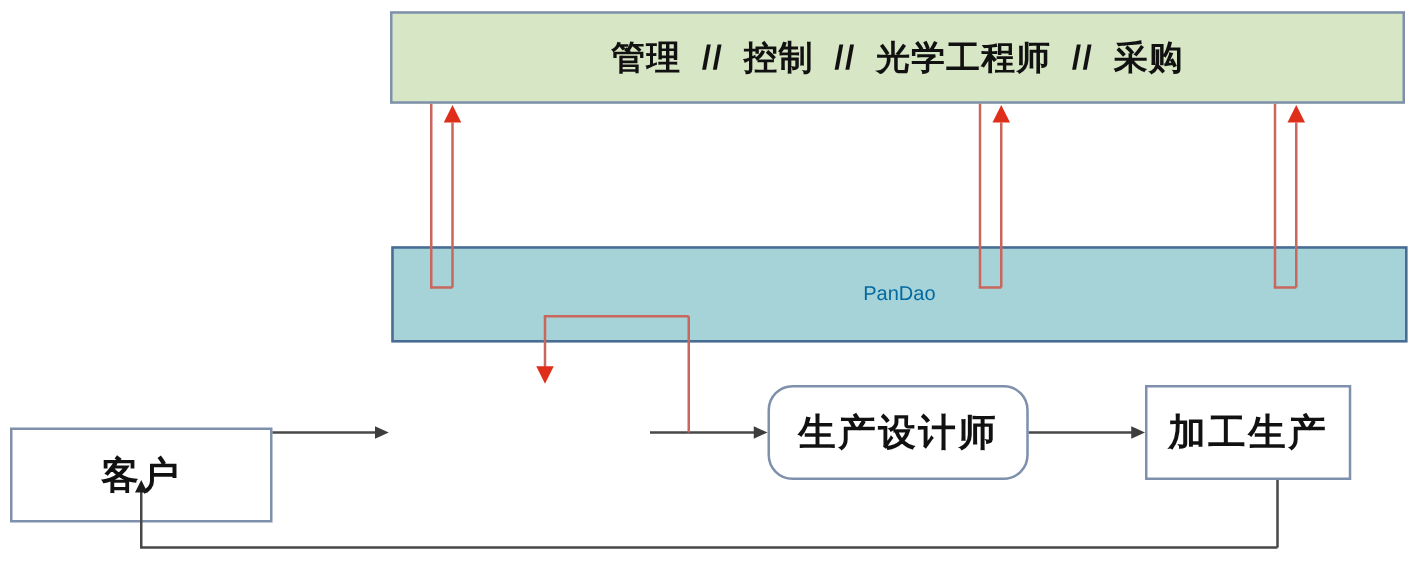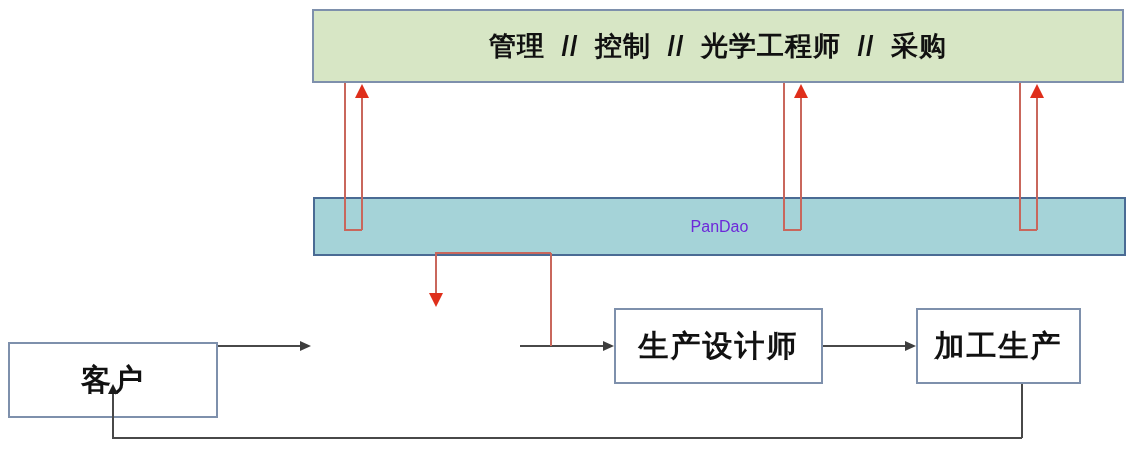--- a/index.html
+++ b/index.html
@@ -32,32 +32,32 @@
     border-color: #4a6b94;
     font-weight: normal;
   }
   .top-box {
     left: 312px; top: 9px; width: 812px; height: 74px;
     font-size: 27px;
     word-spacing: 8px;
     letter-spacing: 1px;
   }
   .pandao-box {
-    left: 313px; top: 197px; width: 813px; height: 59px;
+    left: 313px; top: 197px; width: 813px; height: 77px;
     font-size: 16px;
-    color: #6d28d9;
+    color: #0369a1;
   }
   .flow-box {
     top: 308px; height: 76px;
     font-size: 30px;
     letter-spacing: 2px;
   }
   #box-customer   { left: 8px;   width: 210px; margin-top: 34px; }
   #box-optical    { left: 311px; width: 209px; }
-  #box-proddes    { left: 614px; width: 209px; }
+  #box-proddes    { left: 614px; width: 209px; border-radius: 20px; }
   #box-manuf      { left: 916px; width: 165px; }
 
   
   .hline, .vline { position: absolute; }
   .hline { height: 1.5px; }
   .vline { width: 1.5px; }
   .black { background: #484848; }
   .red   { background: #c9675c; }
 
   

